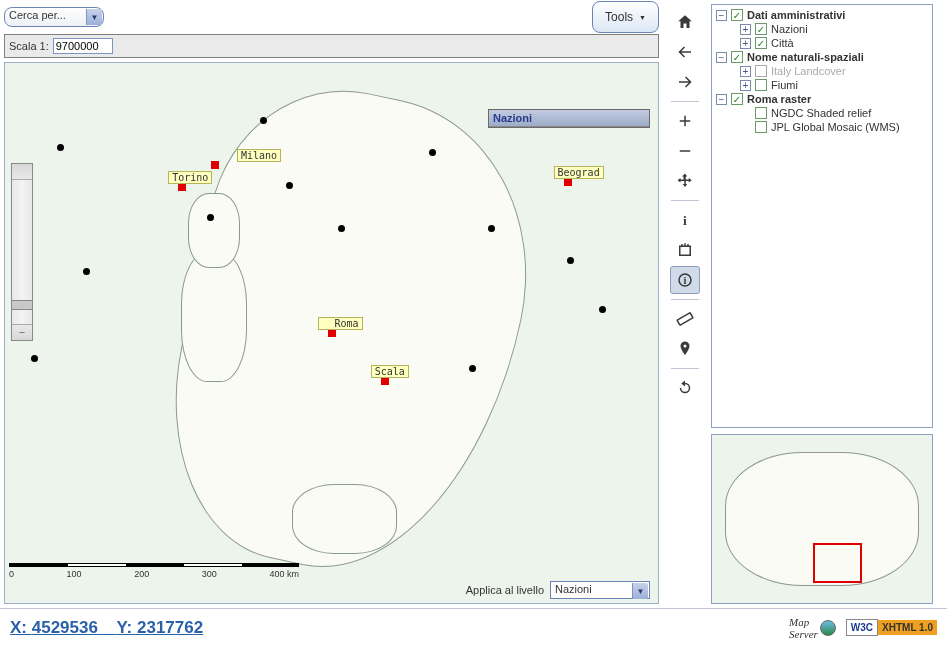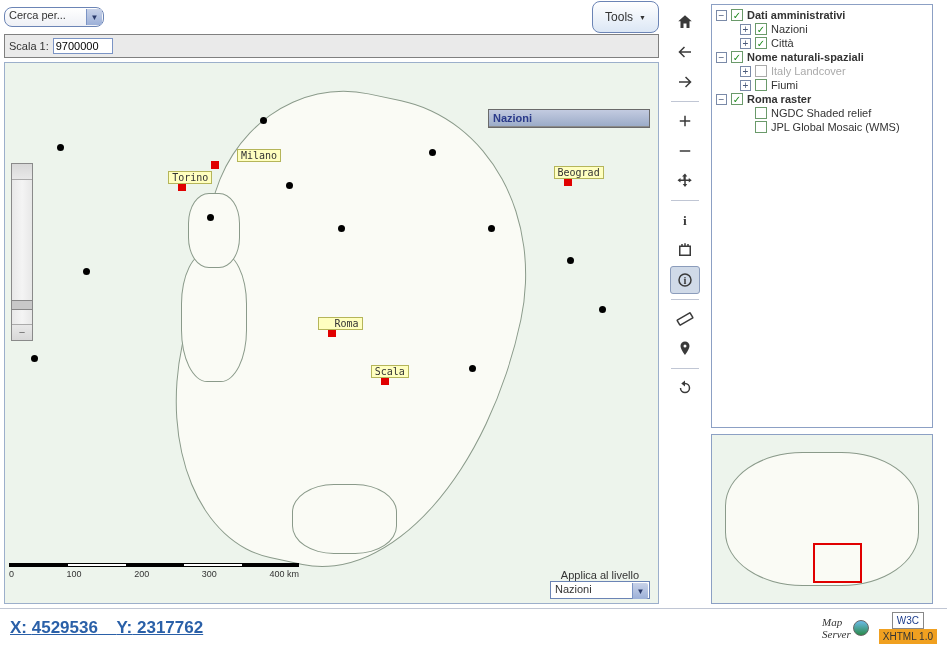--- a/index.html
+++ b/index.html
@@ -45,21 +45,21 @@
 .info-row { padding:2px 4px; display:flex; gap:6px; font-size:10px; border-bottom:1px solid #d3d3d3;}
 .info-row .k { font-weight:bold; width:34px;}
 .info-row .v { font-family:monospace;}
 
 
 .scale-bar { position:absolute; left:4px; bottom:24px; width:290px; font-size:9px;}
 .scale-bar .bar { height:4px; background:repeating-linear-gradient(90deg,#000 0,#000 58px,#fff 58px,#fff 116px); border:1px solid #000; width:290px;}
 .scale-bar .ticks { display:flex; justify-content:space-between; margin-top:2px;}
 
 
-.apply-row { position:absolute; right:8px; bottom:4px; display:flex; align-items:center; font-size:11px;flex-direction:column;}
+.apply-row { position:absolute; right:8px; bottom:4px; display:flex; align-items:center; gap:6px; font-size:11px;}
 .apply-row .sel { border: 1px solid #6b84b5; height:18px; width:100px; position:relative; background:#fff; padding:1px 18px 1px 4px;}
 
 
 .tool-col { display:flex; flex-direction:column; gap:2px; align-items:center; padding-top:4px;}
 .tool-btn { width:30px; height:28px; display:flex; align-items:center; justify-content:center; color:#3a3a3a; cursor:pointer;}
 .tool-btn.active { background:#d0dae8; border:1px solid #8b9cbb; border-radius:3px;}
 .tool-btn svg { width:18px; height:18px;}
 .sep { height:1px; background:#c0c6d4; width:28px; margin:3px 0;}
 
 
@@ -79,21 +79,21 @@
 .overview { height:170px; border:1px solid #8ca0c4; background:#edf4ec; position:relative;}
 .ov-land { position:absolute; background:#fafbf5; border:1px solid #8a9a8a; border-radius:40%;}
 .ov-rect { position:absolute; border:2px solid #e00000;}
 
 
 .status-bar { height:38px; border-top:1px solid #c0c6d4; display:flex; align-items:center; padding:0 10px; justify-content:space-between; font-family:Verdana,sans-serif;}
 .coords { color:#2a60a8; font-weight:bold; font-size:17px;text-decoration:underline;}
 .logos { display:flex; gap:10px; align-items:center;}
 .logo-ms { font-size:11px; font-style:italic; font-family:Georgia,serif; display:flex; align-items:center; gap:2px;}
 .logo-ms .globe { width:16px;height:16px;border-radius:50%;background:linear-gradient(#6bbbe8,#2a8a4a);border:1px solid #666;}
-.logo-w3c { display:flex; align-items:center; font-size:10px; font-weight:normal;flex-direction:column;}
+.logo-w3c { display:flex; align-items:center; font-size:10px; font-weight:bold;}
 .logo-w3c .w3c { background:#fff;border:1px solid #888;padding:2px 4px; color:#1a3a8a;}
 .logo-w3c .xhtml { background:#f0a020; padding:2px 4px; color:#333;}
 </style>
 </head>
 <body>
 <div class="app">
 
 <div class="main-row">
 
   <div class="map-column">

